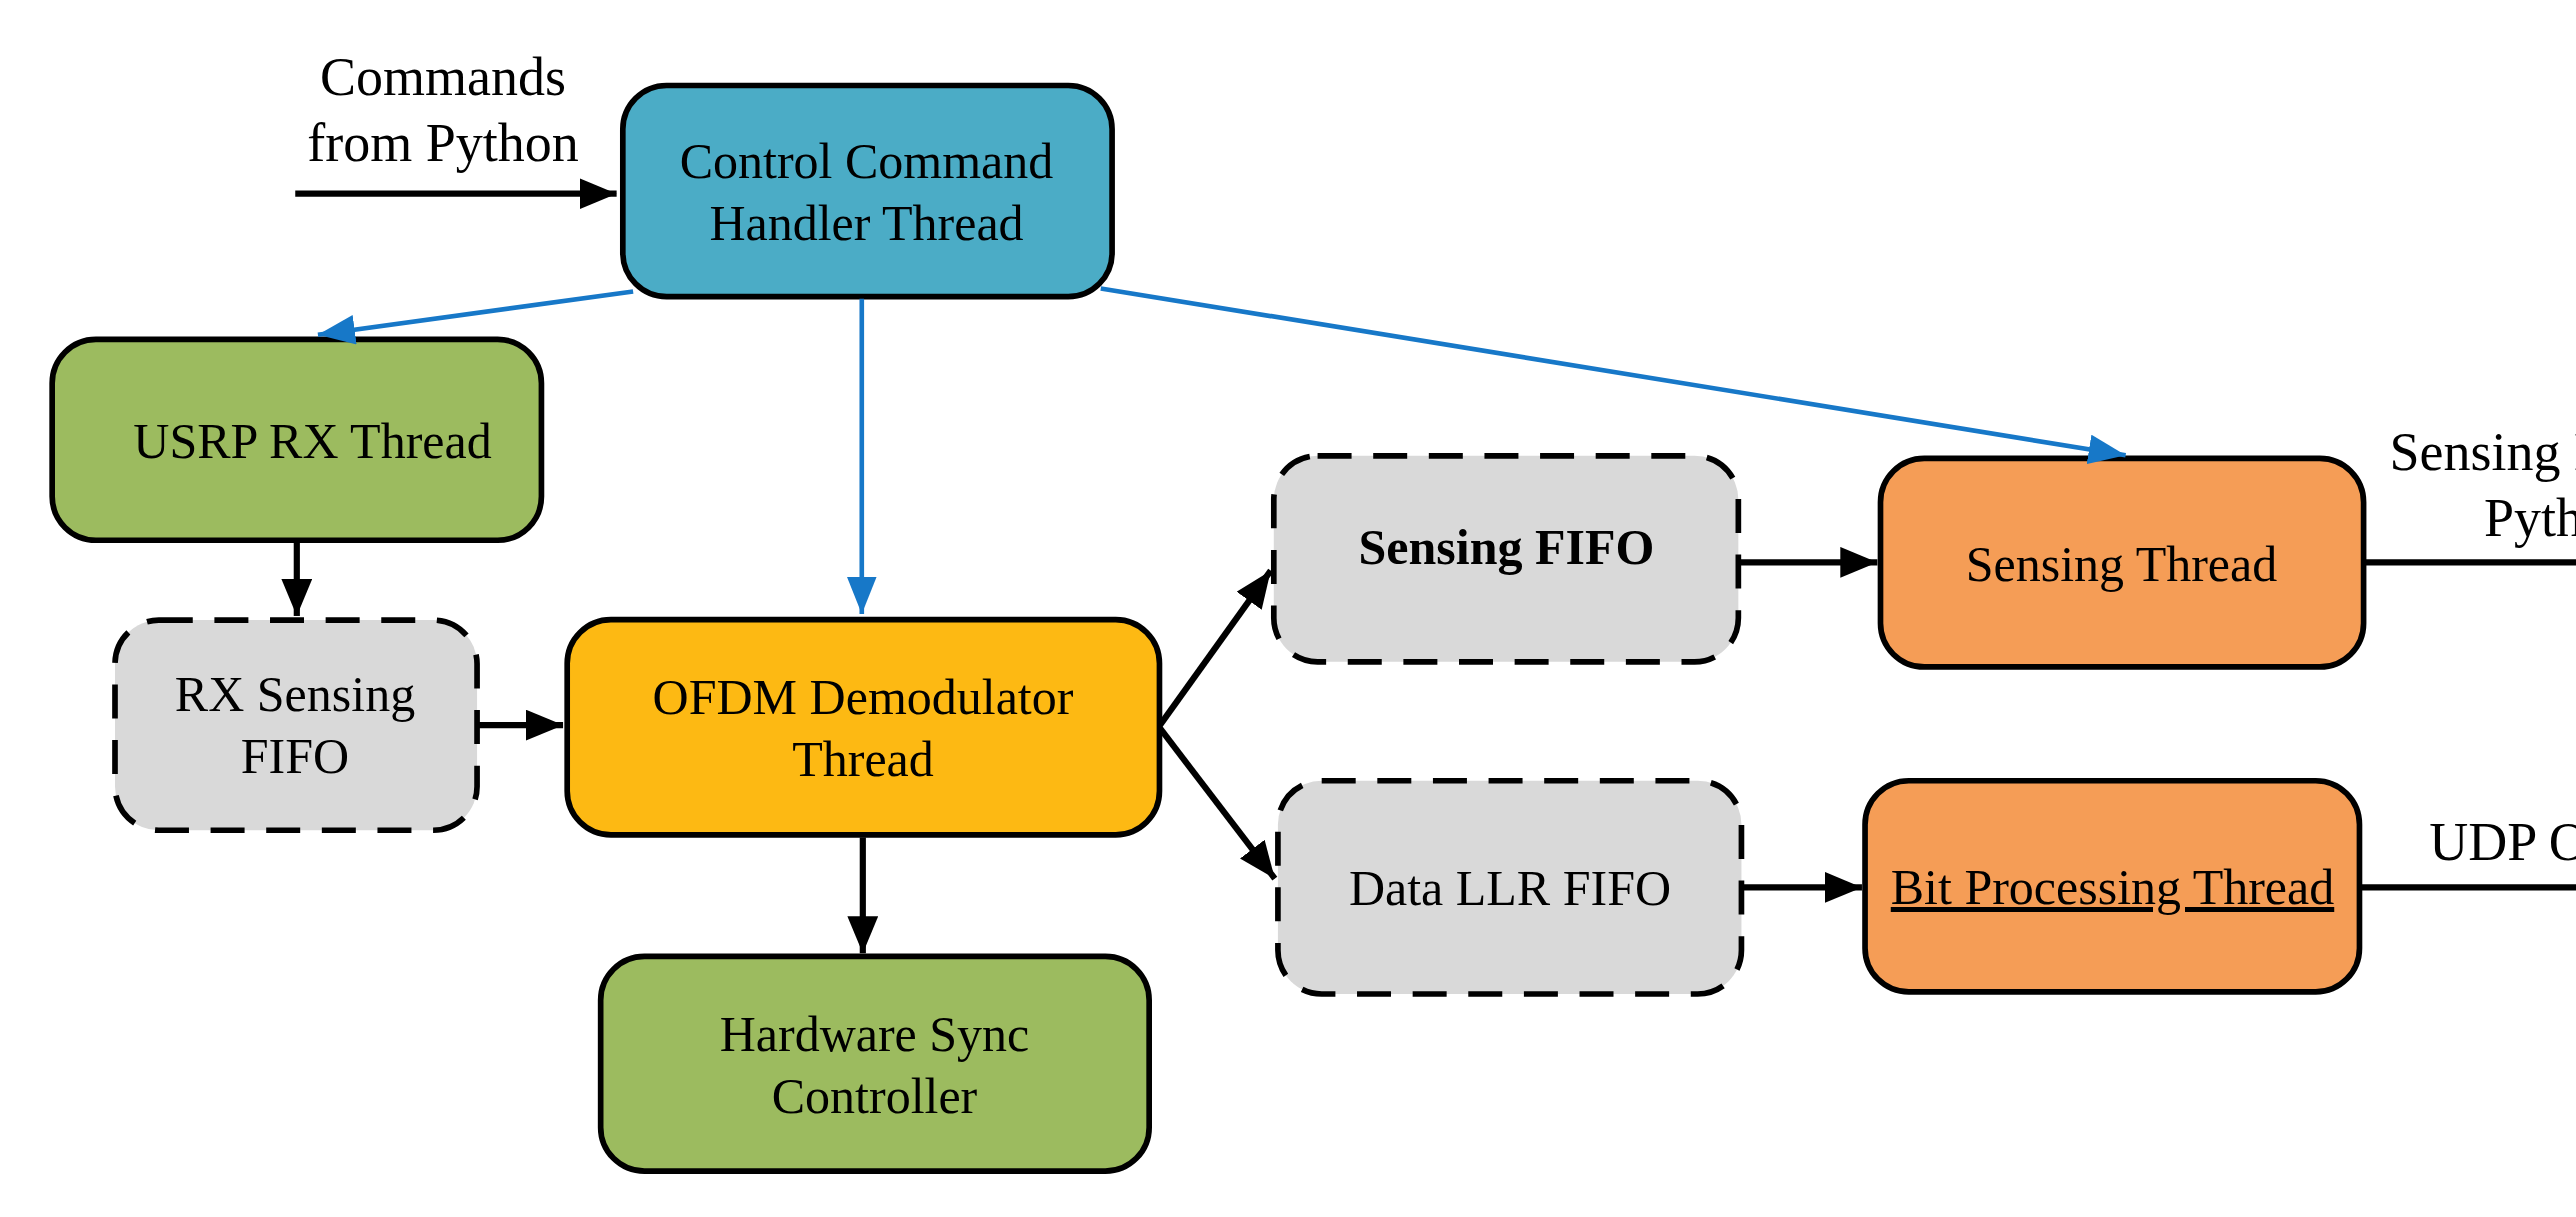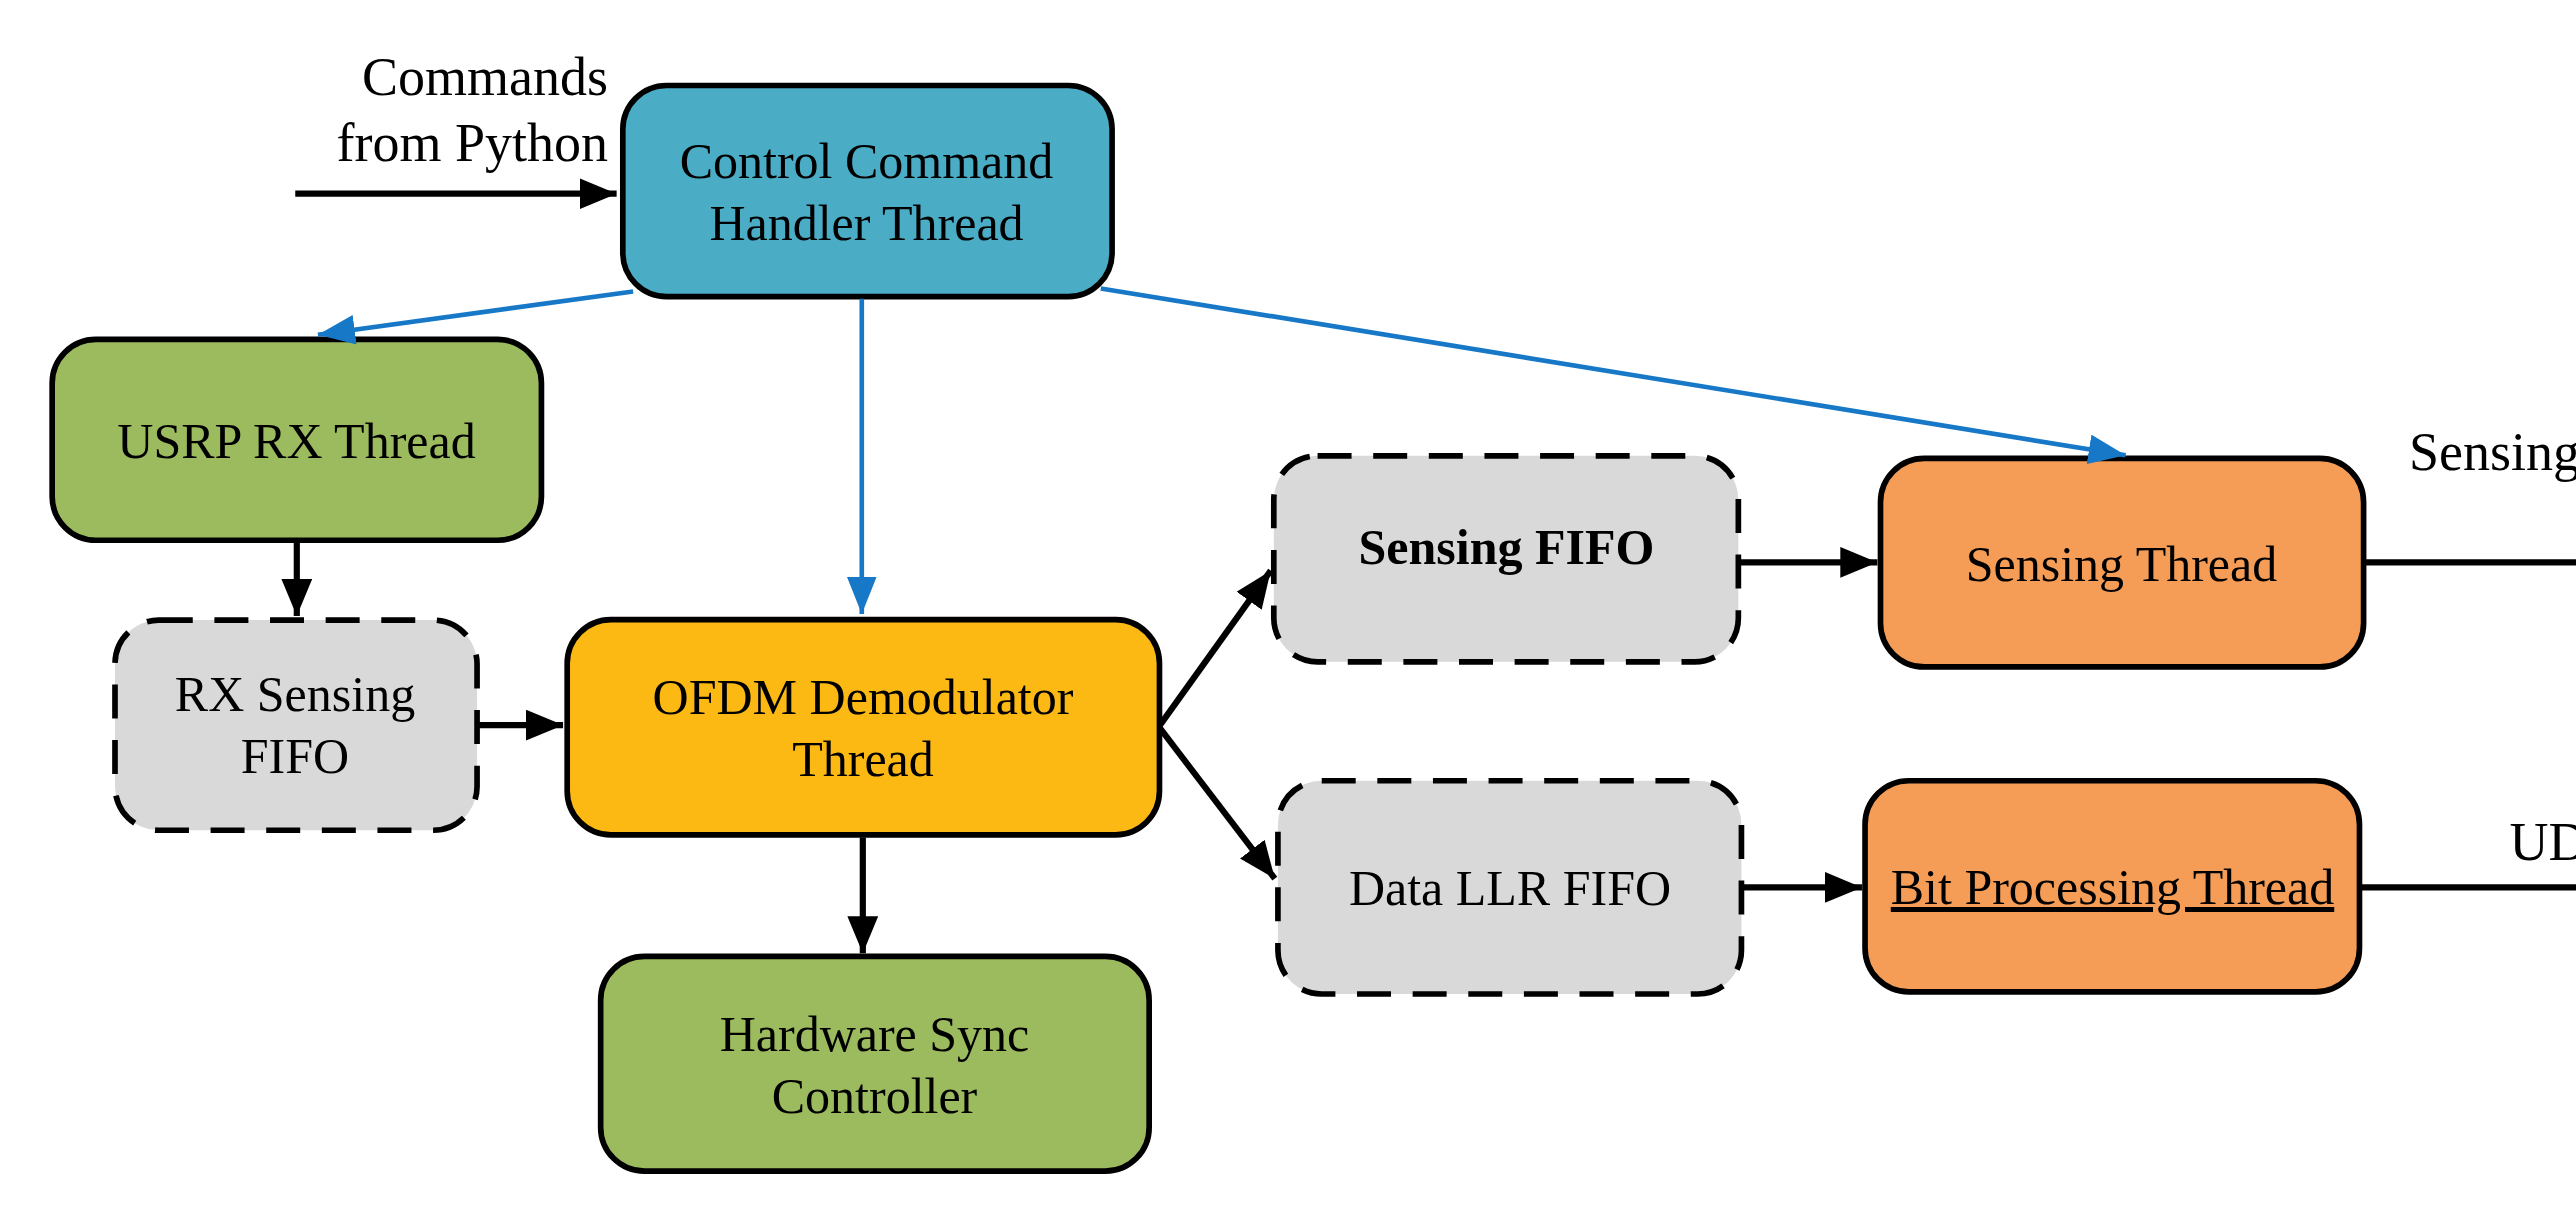--- a/index.html
+++ b/index.html
@@ -15,21 +15,21 @@
   .label{
     position:absolute;
     display:flex;align-items:center;justify-content:center;
     text-align:center;
     font-size:50px;line-height:1.24;
     box-sizing:border-box;
     pointer-events:none;
   }
   .ann{
     position:absolute;
-    text-align:right;
+    text-align:center;
     font-size:54px;line-height:1.22;
     pointer-events:none;
   }
   .nowrap{white-space:nowrap;}
 </style>
 </head>
 <body>
 
 <div class="stage">
 
@@ -65,21 +65,21 @@
     <line x1="4580" y1="1723" x2="5248" y2="1723" stroke-width="12" marker-end="url(#ah-black)" stroke="#000000"></line>
 
     <line x1="1228" y1="566" x2="616" y2="650" stroke-width="9" marker-end="url(#ah-blue)" stroke="#1778C8"></line>
     <line x1="1672" y1="580" x2="1672" y2="1192" stroke-width="9" marker-end="url(#ah-blue)" stroke="#1778C8"></line>
     <line x1="2136" y1="560" x2="4126" y2="884" stroke-width="9" marker-end="url(#ah-blue)" stroke="#1778C8"></line>
   </svg>
 
   <div class="label" style="left:622px;top:86px;width:489px;height:211px;padding:0 15.5px;">
     <span>Control Command Handler Thread</span>
   </div>
-  <div class="label" style="left:52px;top:340px;width:489px;height:201px;">
+  <div class="label" style="left:68px;top:340px;width:489px;height:201px;">
     <span class="nowrap">USRP RX Thread</span>
   </div>
   <div class="label" style="left:114px;top:620px;width:362px;height:210px;padding:0 10.3px;">
     <span>RX Sensing FIFO</span>
   </div>
   <div class="label" style="left:567px;top:620px;width:592px;height:215px;padding:0 15.5px;">
     <span>OFDM Demodulator Thread</span>
   </div>
   <div class="label" style="left:600px;top:957px;width:549px;height:215px;padding:0 15.5px;">
     <span>Hardware Sync Controller</span>

